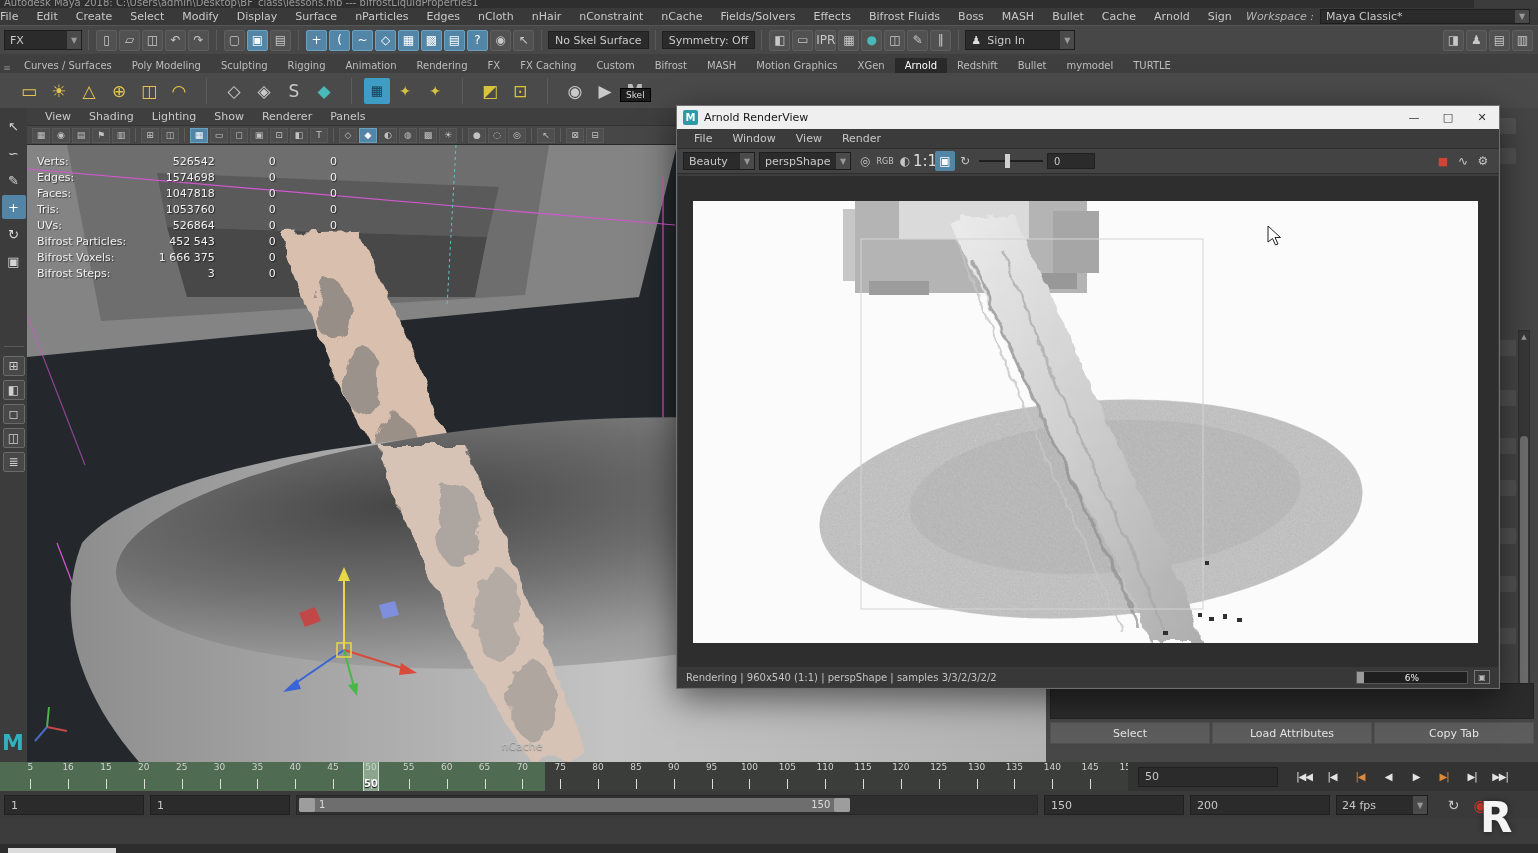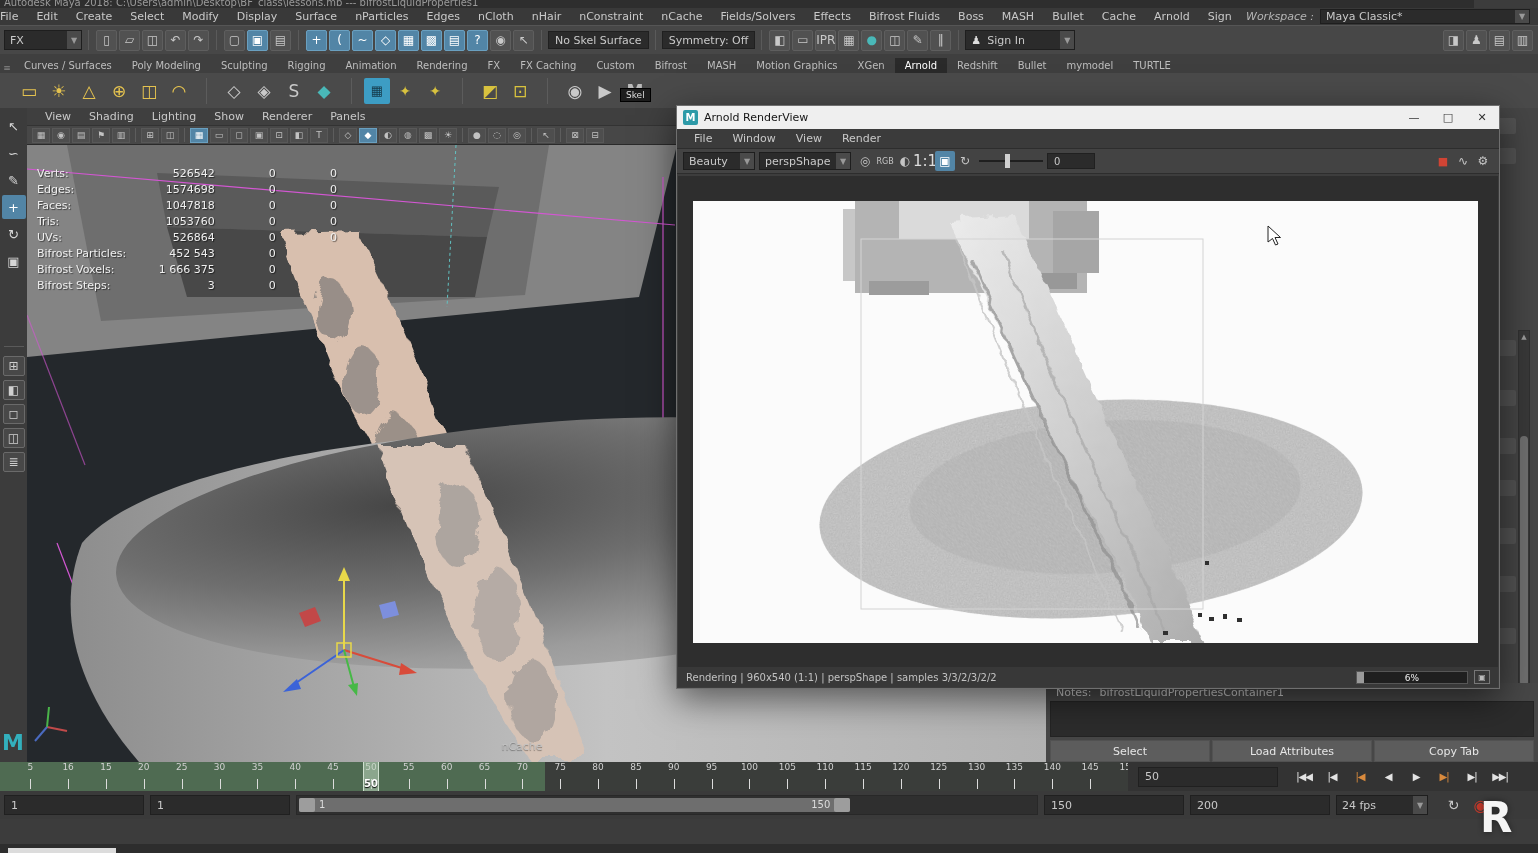--- a/index.html
+++ b/index.html
@@ -65,21 +65,21 @@
   #panel-menu .pm{padding:0 8px;color:#c9c9c9;}
   #panel-icons{height:19px;background:#474747;display:flex;align-items:center;padding:0 4px;border-bottom:1px solid #2a2a2a;}
   .vic{width:18px;height:15px;display:inline-flex;align-items:center;justify-content:center;font-size:9px;color:#c2c2c2;background:#4e4e4e;border:1px solid #585858;margin:0 1px;flex:none;}
   .vic.on{background:#5285a6;color:#fff;border-color:#6aa0c0;}
   .vic.sep{width:1px;height:14px;background:#5d5d5d;border:none;margin:0 4px;}
   #pi-right{margin-left:auto;display:flex;align-items:center;gap:2px;padding-right:8px;}
   #pi-right .fld{height:14px;font-size:9px;width:40px;}
   #pi-right .vic.round{border-radius:50%;background:#2fa3a8;color:#04383c;}
   #scene{position:absolute;left:0;top:37px;width:1019px;height:617px;overflow:hidden;}
   #scene svg{display:block;}
-  #hud{position:absolute;left:10px;top:20px;width:300px;font-size:11px;color:#efefef;text-shadow:1px 1px 1px rgba(0,0,0,.55);}
+  #hud{position:absolute;left:10px;top:8px;width:300px;font-size:11px;color:#efefef;text-shadow:1px 1px 1px rgba(0,0,0,.55);}
   .hud-row{display:flex;height:16px;align-items:center;}
   .hud-label{width:118px;}
   .hud-v{width:62px;text-align:right;}
   #persp-label{position:absolute;left:460px;top:595px;width:70px;text-align:center;color:#c4c4c4;font-size:11px;text-shadow:0 1px 1px rgba(0,0,0,.4);}
 
   
   #ae-panel{position:absolute;left:1046px;top:108px;width:492px;height:654px;background:#454545;}
   .ae-stub{position:absolute;left:8px;width:462px;height:16px;background:#535353;border-radius:2px;}
   #ae-scroll{position:absolute;right:8px;top:222px;width:12px;height:470px;background:#383838;border:1px solid #303030;}
   #ae-scroll .sb-arrow{position:absolute;left:0;width:10px;height:12px;color:#9a9a9a;font-size:7px;text-align:center;line-height:12px;}
@@ -519,24 +519,20 @@
     <div class="ae-stub" style="top:372px;"></div>
     <div class="ae-stub" style="top:420px;"></div>
     <div class="ae-stub" style="top:468px;"></div>
     <div class="ae-stub" style="top:520px;"></div>
     <div id="ae-scroll">
       <span class="sb-arrow" style="top:0;">▲</span>
       <span class="sb-arrow" style="bottom:0;">▼</span>
       <div class="sb-thumb"></div>
     </div>
     <div id="ae-bottom">
-      <div id="ae-notes-row">
-        <span>Notes:</span>
-        <span>bifrostLiquidPropertiesContainer1</span>
-      </div>
       <div id="ae-notes-box"></div>
       <div id="ae-buttons">
           <div class="ae-btn">Select</div>
           <div class="ae-btn">Load Attributes</div>
           <div class="ae-btn">Copy Tab</div>
         </div>
     </div>
   </div>
 
   <div id="renderview">

